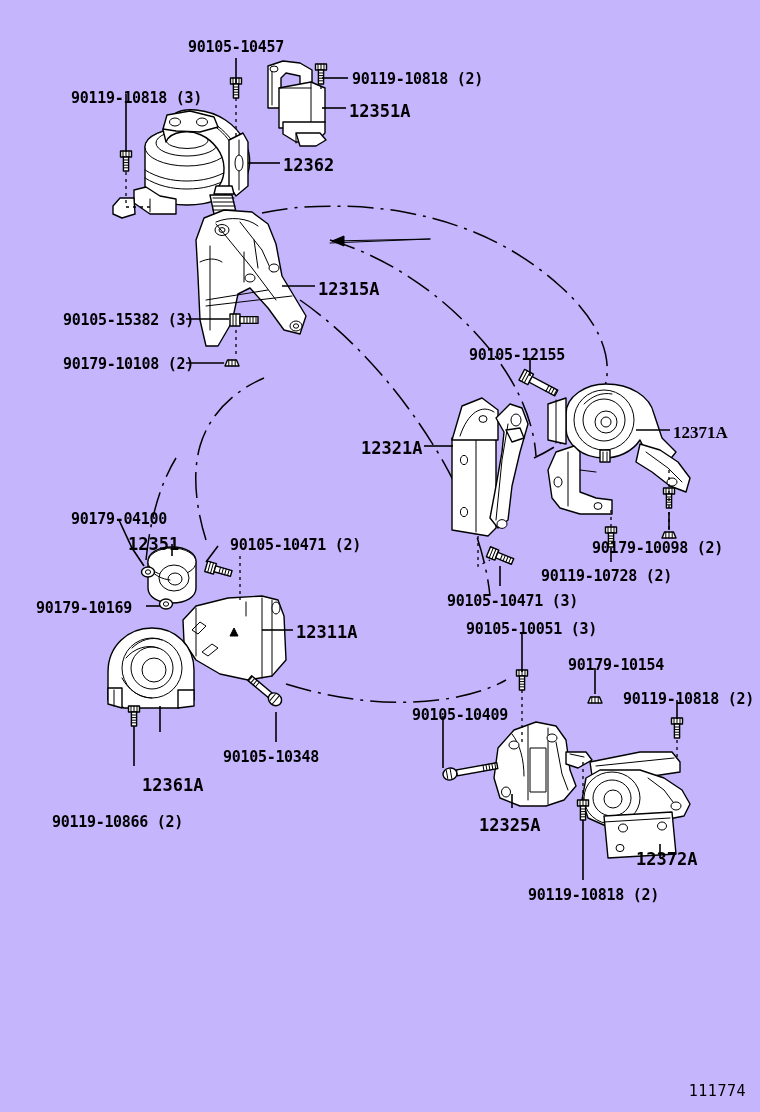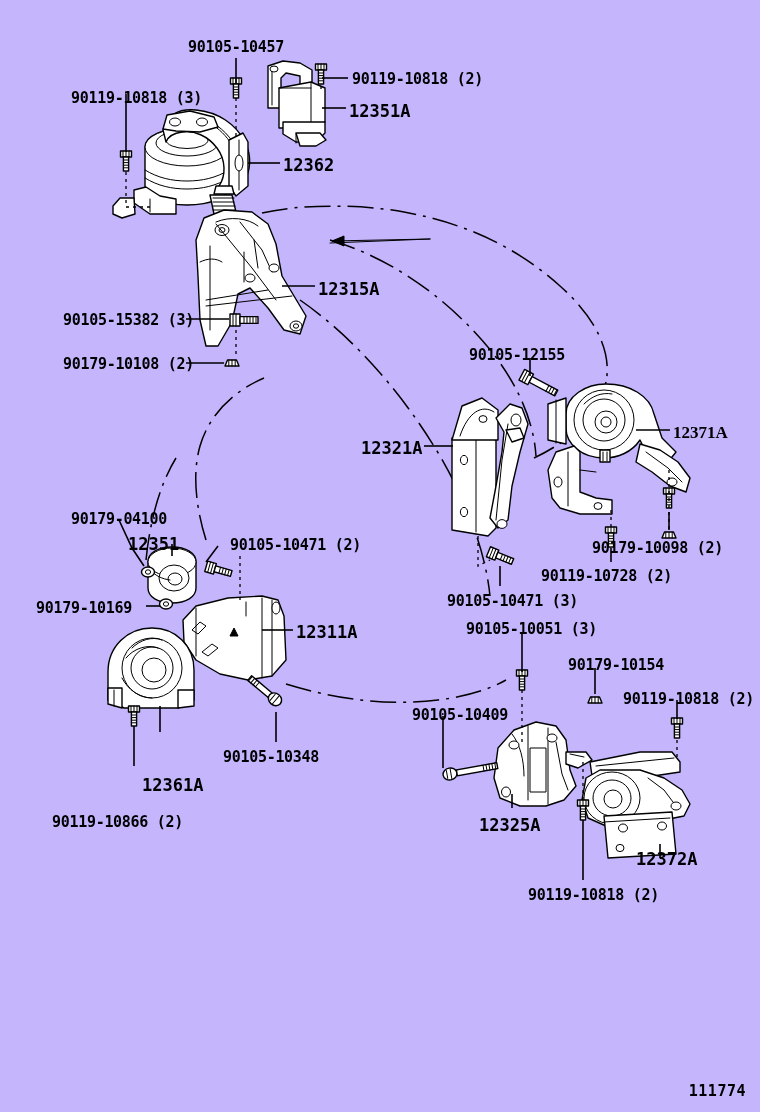--- a/index.html
+++ b/index.html
@@ -25,21 +25,21 @@
     white-space:nowrap;
     line-height:1;
     color:#000;
   }
   .lbl.part{ font-size:17px; letter-spacing:0px; }
   .pageid{
     position:absolute;
     right:14px;
     bottom:12px;
     font-size:15px;
-    font-weight:700;
+    font-weight:400;
     letter-spacing:0.5px;
     font-family:"DejaVu Sans Mono","Liberation Mono",monospace;
   }
 </style>
 </head>
 <body>
 
 <div id="sheet">
 
   <svg id="artwork" viewBox="0 0 760 1112" xmlns="http://www.w3.org/2000/svg">

